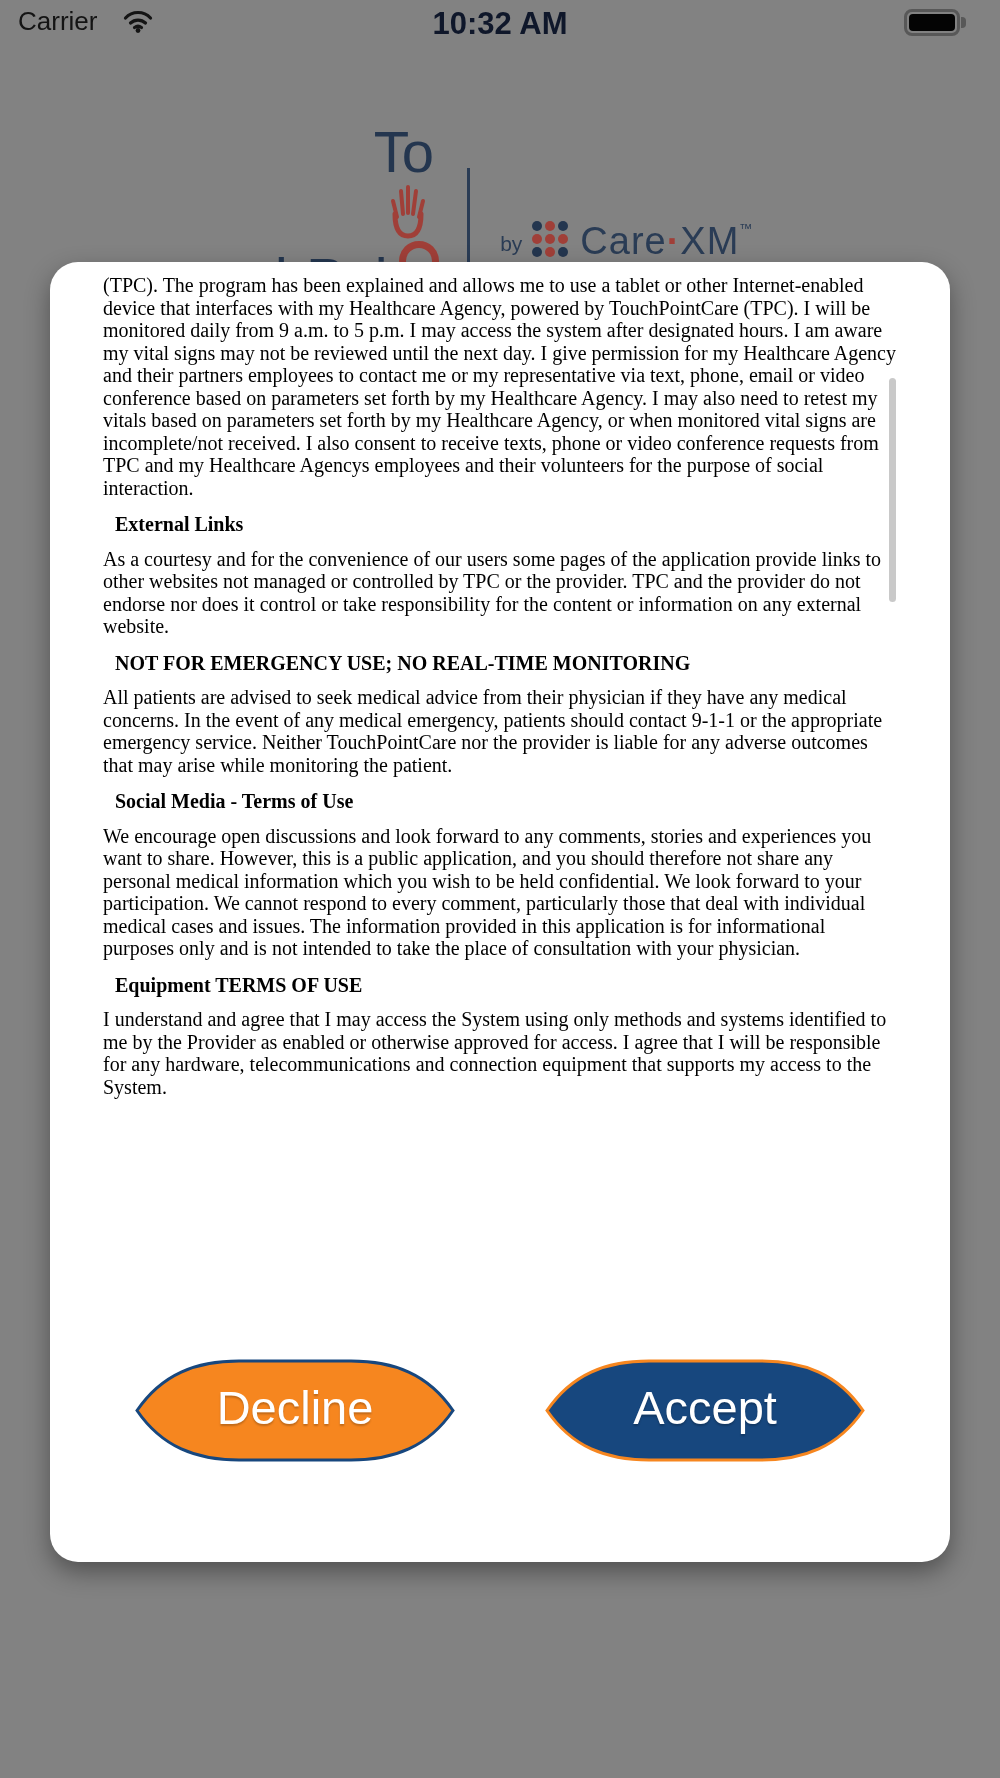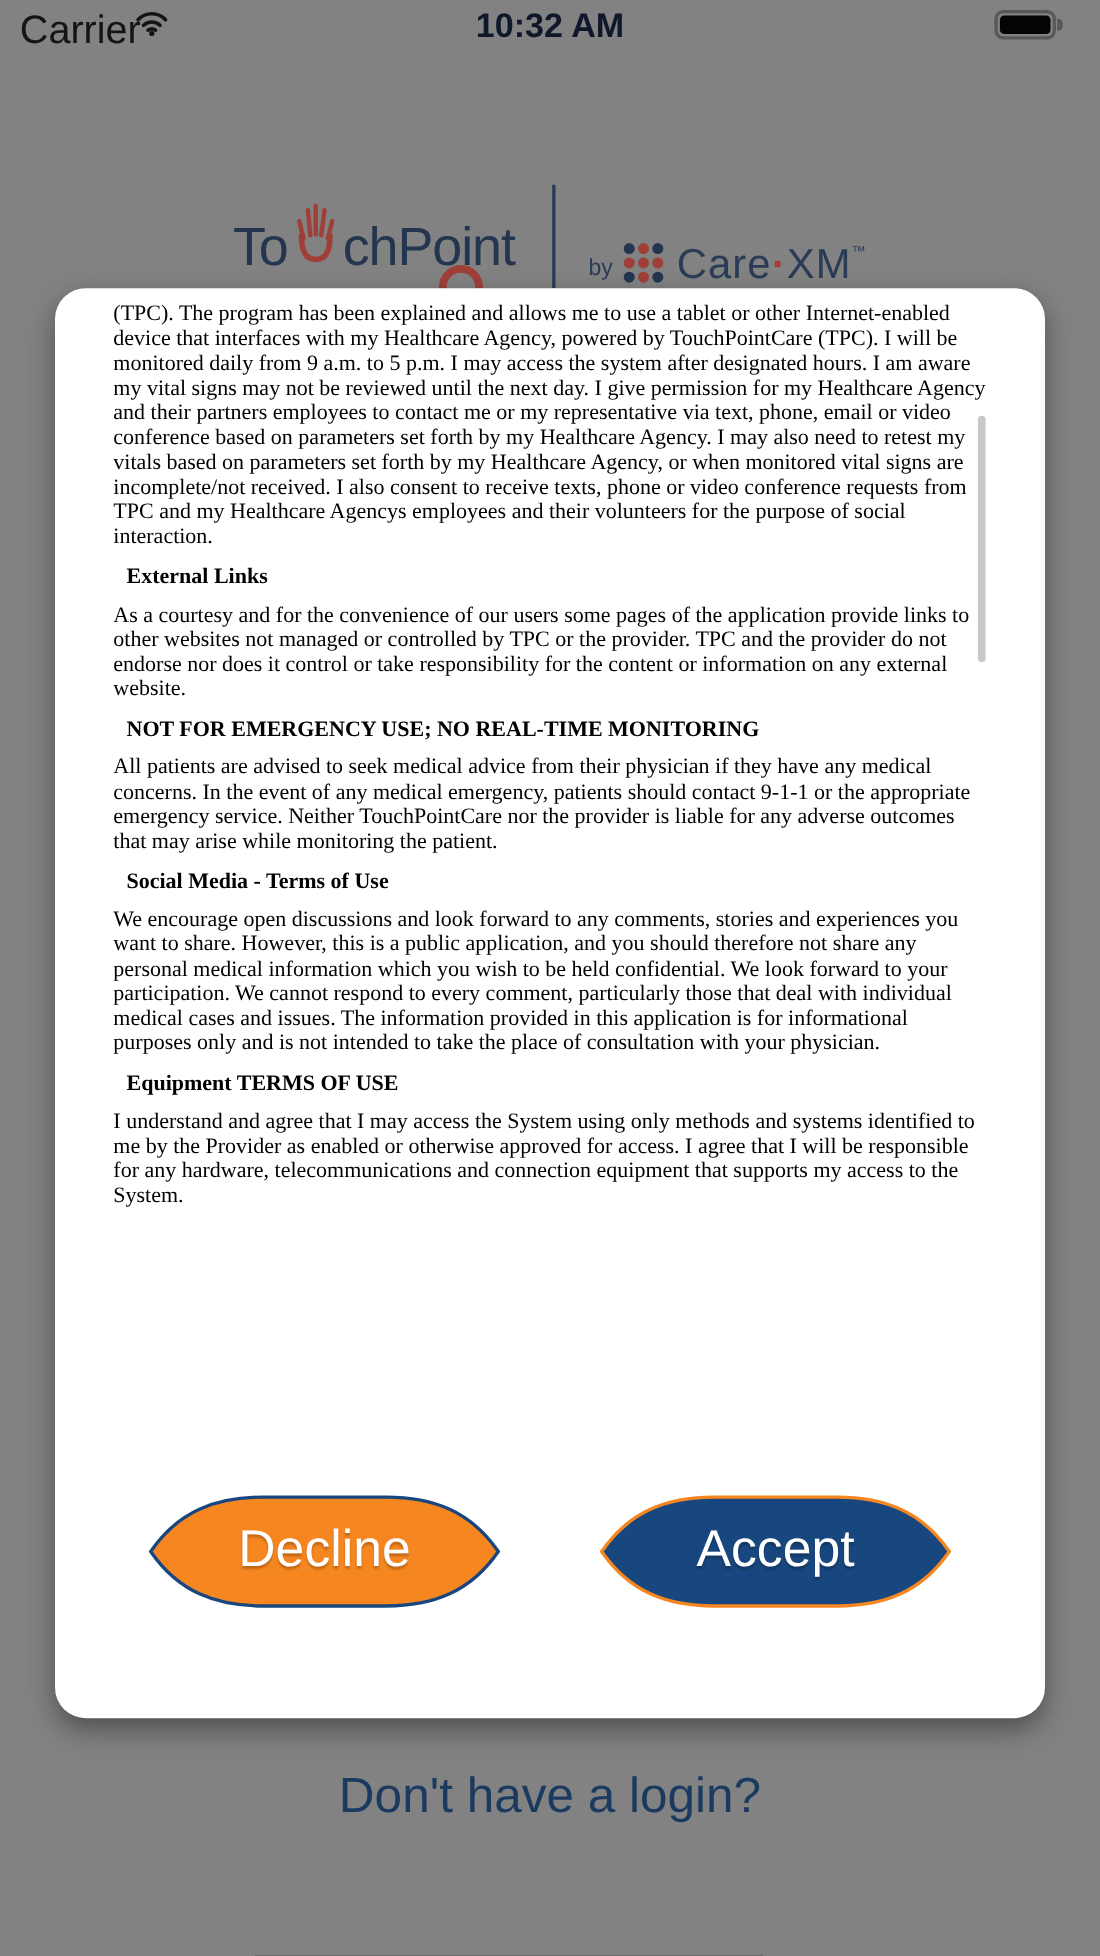--- a/index.html
+++ b/index.html
@@ -4,36 +4,36 @@
 <style>
   html,body { margin:0; padding:0; background:#444; }
   .phone {
     position:relative; width:1000px; height:1778px;
     background:#828282; overflow:hidden;
     font-family:"Liberation Sans", sans-serif;
   }
 
   
   .status-bar { position:absolute; top:0; left:0; right:0; height:46px; }
-  .carrier { position:absolute; left:18px; top:6px; font-size:36px; color:#141414; }
+  .carrier { position:absolute; left:18px; top:6px; font-size:26px; color:#141414; }
   .wifi-icon { position:absolute; left:123px; top:10px; }
   .time { position:absolute; left:0; right:0; top:6px; text-align:center;
           font-size:31px; font-weight:700; color:#0f172a; }
   .battery { position:absolute; right:40px; top:9px; width:56px; height:27px;
              border:3px solid #585858; border-radius:8px; box-sizing:border-box; }
   .battery-fill { position:absolute; left:2px; top:2px; right:2px; bottom:2px;
                   background:#040404; border-radius:4px; }
   .battery-nub { position:absolute; right:34px; top:17px; width:5px; height:11px;
                  background:#585858; border-radius:0 4px 4px 0; }
 
   
   .logo-row { position:absolute; top:168px; left:0; right:0; height:94px;
               display:flex; justify-content:center; align-items:center; }
-  .logo-big { font-size:49px; font-weight:500; letter-spacing:-1px; color:#24364F;
-              display:flex; align-items:flex-end; line-height:1; }
+  .logo-big { font-size:58px; font-weight:500; letter-spacing:-1px; color:#24364F;
+              display:flex; align-items:flex-end; line-height:1;flex-direction:column; }
   .hand-icon { margin:0 3px 2px 3px; }
   .logo-divider { width:3px; height:94px; background:#2A3C55; margin:0 30px 0 34px; }
   .sub-brand { display:flex; align-items:flex-end; align-self:flex-end; margin-bottom:2px; }
   .by-label { font-size:21px; color:#2A3C55; margin-right:10px; padding-bottom:4px; }
   .dots-grid { display:grid; grid-template-columns:repeat(3,10px); grid-gap:3px;
                margin-right:12px; margin-bottom:3px; }
   .dot { width:10px; height:10px; border-radius:50%; }
   .dot.navy { background:#24364F; }
   .dot.red  { background:#A03F38; }
   .brand-text { font-size:38px; color:#2A3C55; letter-spacing:1px; line-height:1; }
@@ -156,15 +156,14 @@
       <div class="lens-btn btn-accept">
         <svg width="322" height="105" viewBox="0 0 322 105">
           <path d="M3,52.5 C28,16 62,3 105,3 L217,3 C260,3 294,16 319,52.5
                    C294,89 260,102 217,102 L105,102 C62,102 28,89 3,52.5 Z"></path>
         </svg>
         <span class="lens-label">Accept</span>
       </div>
     </div>
   </div>
 
-  <div class="login-prompt">Don't have a login?</div>
 
 </div>
 
 </body></html>

